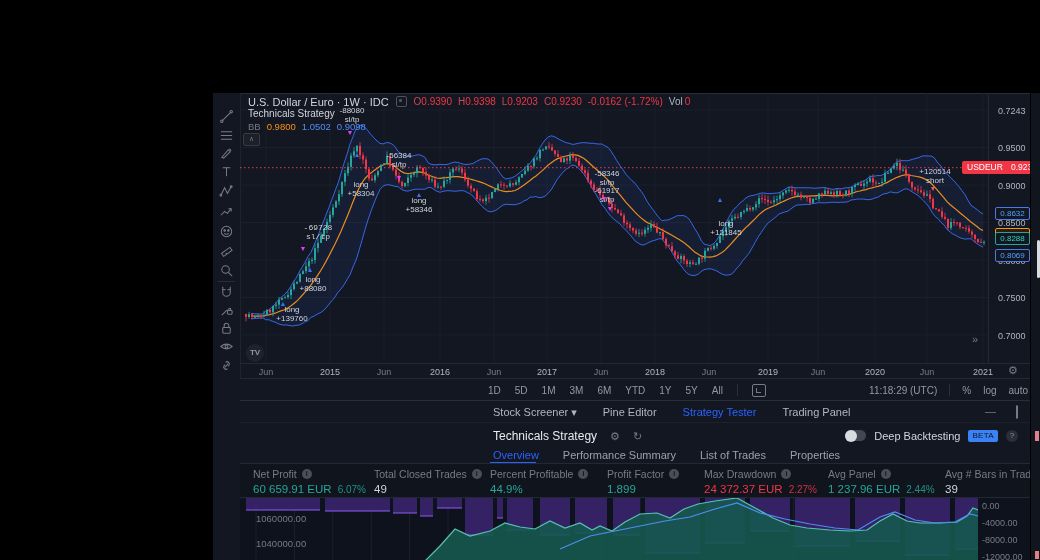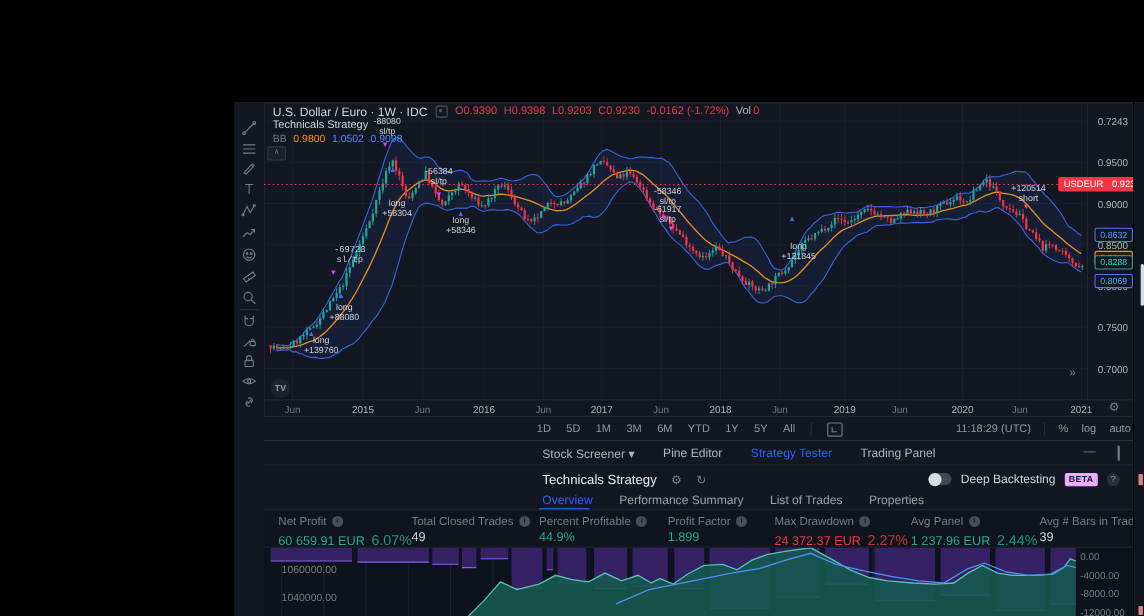--- a/index.html
+++ b/index.html
@@ -52,33 +52,33 @@
   .ptabs{position:absolute;left:253px;top:1px;height:20px;display:flex;align-items:center;gap:26px;font-size:11px;color:#b2b5be;}
   .ptabs .active{color:#2962ff;}
   .ptabs-line{position:absolute;left:0;top:21px;width:800px;border-top:1px solid #1d212c;}
   .winctl{position:absolute;top:5px;color:#787b86;font-size:11px;line-height:11px;}
   .maxbox{width:8px;height:8px;border:1px solid #787b86;border-radius:1px;}
   .stitle{position:absolute;left:253px;top:28px;font-size:12px;color:#e8eaed;display:flex;gap:13px;align-items:center;}
   .stitle .ico{color:#787b86;font-size:11px;}
   .dbt{position:absolute;right:22px;top:29px;display:flex;gap:8px;font-size:11px;color:#d1d4dc;}
   .toggle{width:21px;height:11px;border-radius:6px;background:#434651;position:relative;}
   .toggle .knob{position:absolute;left:0px;top:-0.5px;width:12px;height:12px;border-radius:50%;background:#d8dbe0;}
-  .beta{background:#f0abfc;color:#0b1724;font-size:8px;font-weight:bold;border-radius:2px;padding:1px 4px;letter-spacing:.3px;}
+  .beta{background:#3b82f6;color:#0b1724;font-size:8px;font-weight:normal;border-radius:2px;padding:1px 4px;letter-spacing:.3px;}
   .helpc{width:12px;height:12px;border-radius:50%;background:#2a2e39;color:#9598a1;font-size:8px;line-height:12px;text-align:center;}
   .subtabs{position:absolute;left:253px;top:48px;height:14px;display:flex;gap:24px;font-size:11px;color:#9aa0ab;}
   .subtabs .active{color:#2962ff;}
   .subtab-underline{position:absolute;left:250px;top:61px;width:46px;border-top:2px solid #2962ff;}
   .subtabs-line{position:absolute;left:0;top:62px;width:800px;border-top:1px solid #242836;}
   .metrics{position:absolute;left:0;top:63px;width:800px;height:33px;background:#10141d;border-bottom:1px solid #242836;}
   .mcell{position:absolute;top:4px;white-space:nowrap;}
   .mlabel{font-size:10.5px;color:#787b86;display:flex;align-items:center;gap:5px;}
   .idot{width:10px;height:10px;border-radius:50%;background:#4a4e59;color:#131722;font-size:7px;font-weight:bold;
     text-align:center;line-height:10px;display:inline-block;}
   .mval{margin-top:3px;font-size:11.5px;}
-  .mval .sub{font-size:13px;margin-left:6px;opacity:.85;margin-top:33px;}
+  .mval .sub{font-size:10px;margin-left:6px;opacity:.85;margin-top:33px;}
   .c-green{color:#26a69a;} .c-red{color:#f23645;} .c-white{color:#d1d4dc;}
   .eqwrap{position:absolute;left:0;top:97px;width:800px;height:63px;background:#0e121c;}
   .eqlabelL{position:absolute;font-size:9.5px;color:#787b86;}
   .eqlabelR{position:absolute;font-size:9px;color:#787b86;}
   .sliver{position:absolute;left:1030px;top:93px;width:10px;height:467px;background:#11151e;border-left:1px solid #000;}
 </style>
 </head>
 <body>
 
 <div class="screen">

